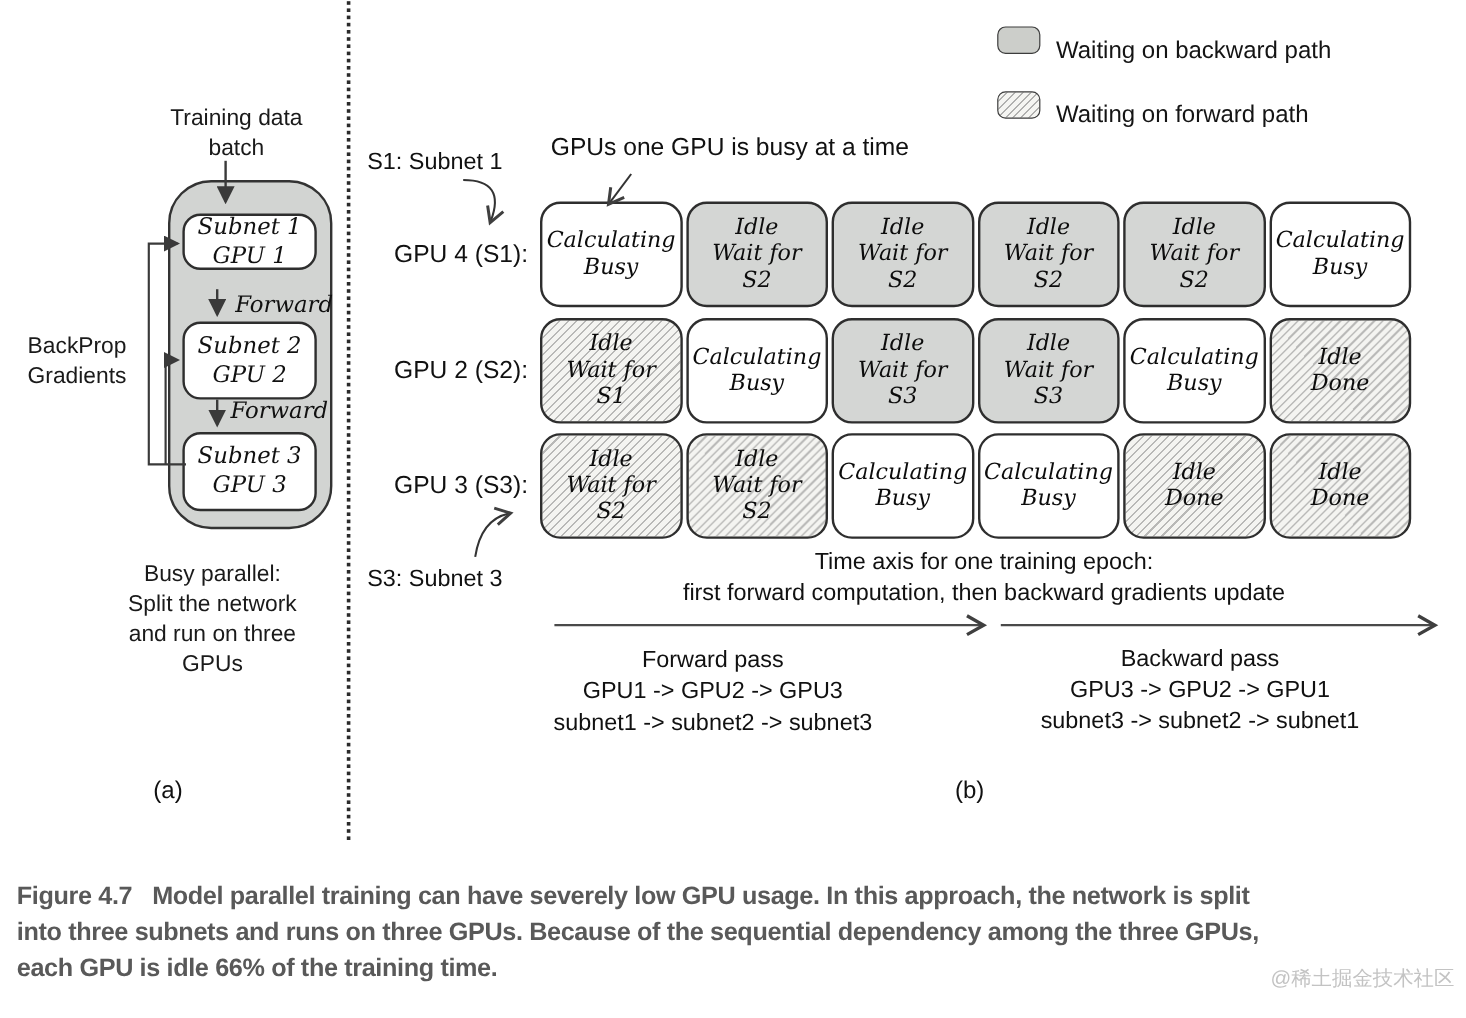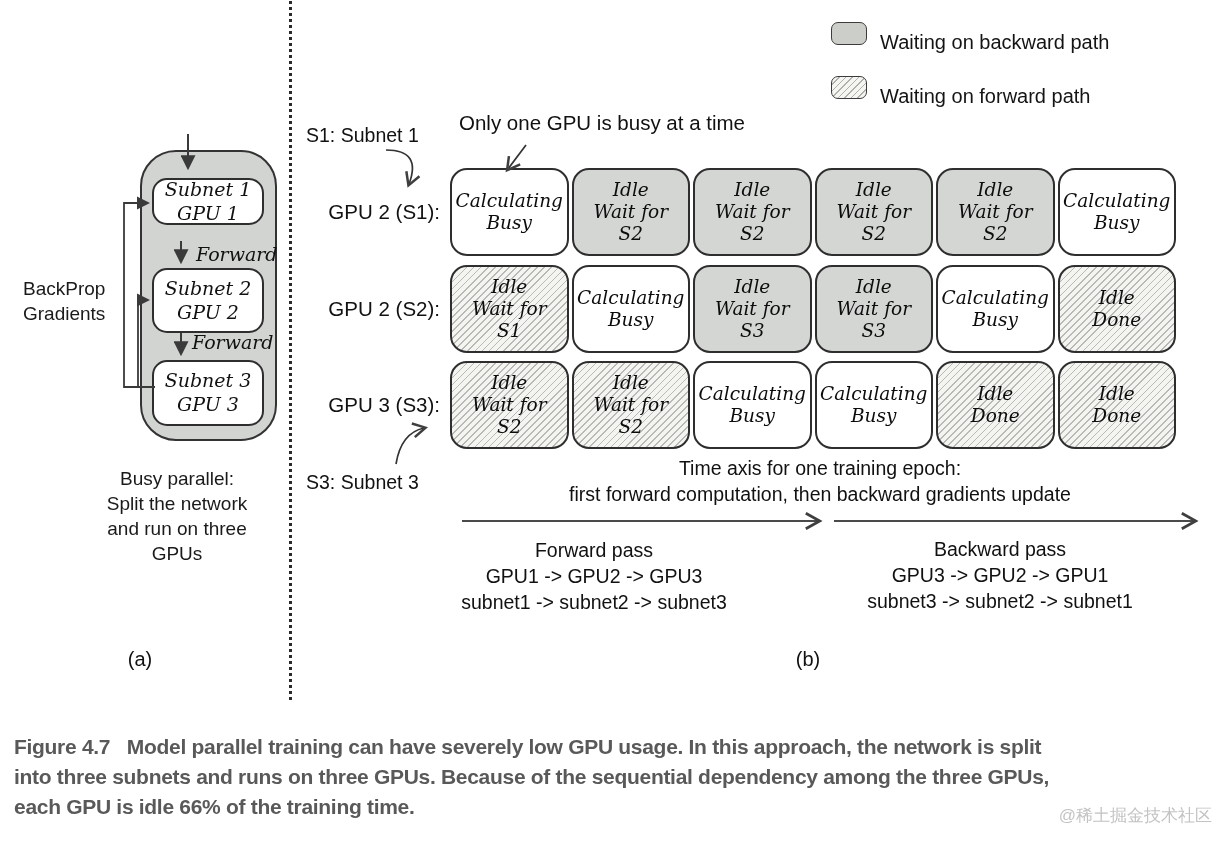--- a/index.html
+++ b/index.html
@@ -58,20 +58,22 @@
       <div class="legend-label">Waiting on backward path</div>
     </div>
     <div class="legend-item">
       <div class="swatch forward"></div>
       <div class="legend-label">Waiting on forward path</div>
     </div>
   </div>
 
   <div class="abs divider"></div>
 
+  <div class="abs label-block pre" style="left:133px; top:86px; width:128px; text-align:center;">Training data
+batch</div>
 
   <div class="abs container-a"></div>
 
   <div class="subnet-box hand" style="top:178px; height:47px;">Subnet 1
 GPU 1</div>
   <div class="subnet-box hand" style="top:268px; height:65px;">Subnet 2
 GPU 2</div>
   <div class="subnet-box hand" style="top:360px; height:66px;">Subnet 3
 GPU 3</div>
 
@@ -82,24 +84,24 @@
 Gradients</div>
 
   <div class="abs label-block pre" style="left:77px; top:466px; width:200px; text-align:center;">Busy parallel:
 Split the network
 and run on three
 GPUs</div>
 
   <div class="abs sans" style="left:100px; top:648px; width:80px; text-align:center; font-size:20px;">(a)</div>
 
   <div class="abs sans" style="left:306px; top:124px; font-size:19.5px;">S1: Subnet 1</div>
-  <div class="abs sans" style="left:459px; top:111px; font-size:20.5px;">Only one GPU is busy at a time</div>
+  <div class="abs sans" style="left:459px; top:111px; font-size:20.5px;">GPUs one GPU is busy at a time</div>
   <div class="abs sans" style="left:306px; top:471px; font-size:19.5px;">S3: Subnet 3</div>
 
-  <div class="row-label" style="left:292px; top:200px;">GPU 2 (S1):</div>
+  <div class="row-label" style="left:292px; top:200px;">GPU 4 (S1):</div>
   <div class="row-label" style="left:292px; top:297px;">GPU 2 (S2):</div>
   <div class="row-label" style="left:292px; top:393px;">GPU 3 (S3):</div>
 
   <div class="gpu-row" style="top:168px;">
     <div class="cell busy hand">Calculating
 Busy</div>
     <div class="cell backward hand">Idle
 Wait for
 S2</div>
     <div class="cell backward hand">Idle

